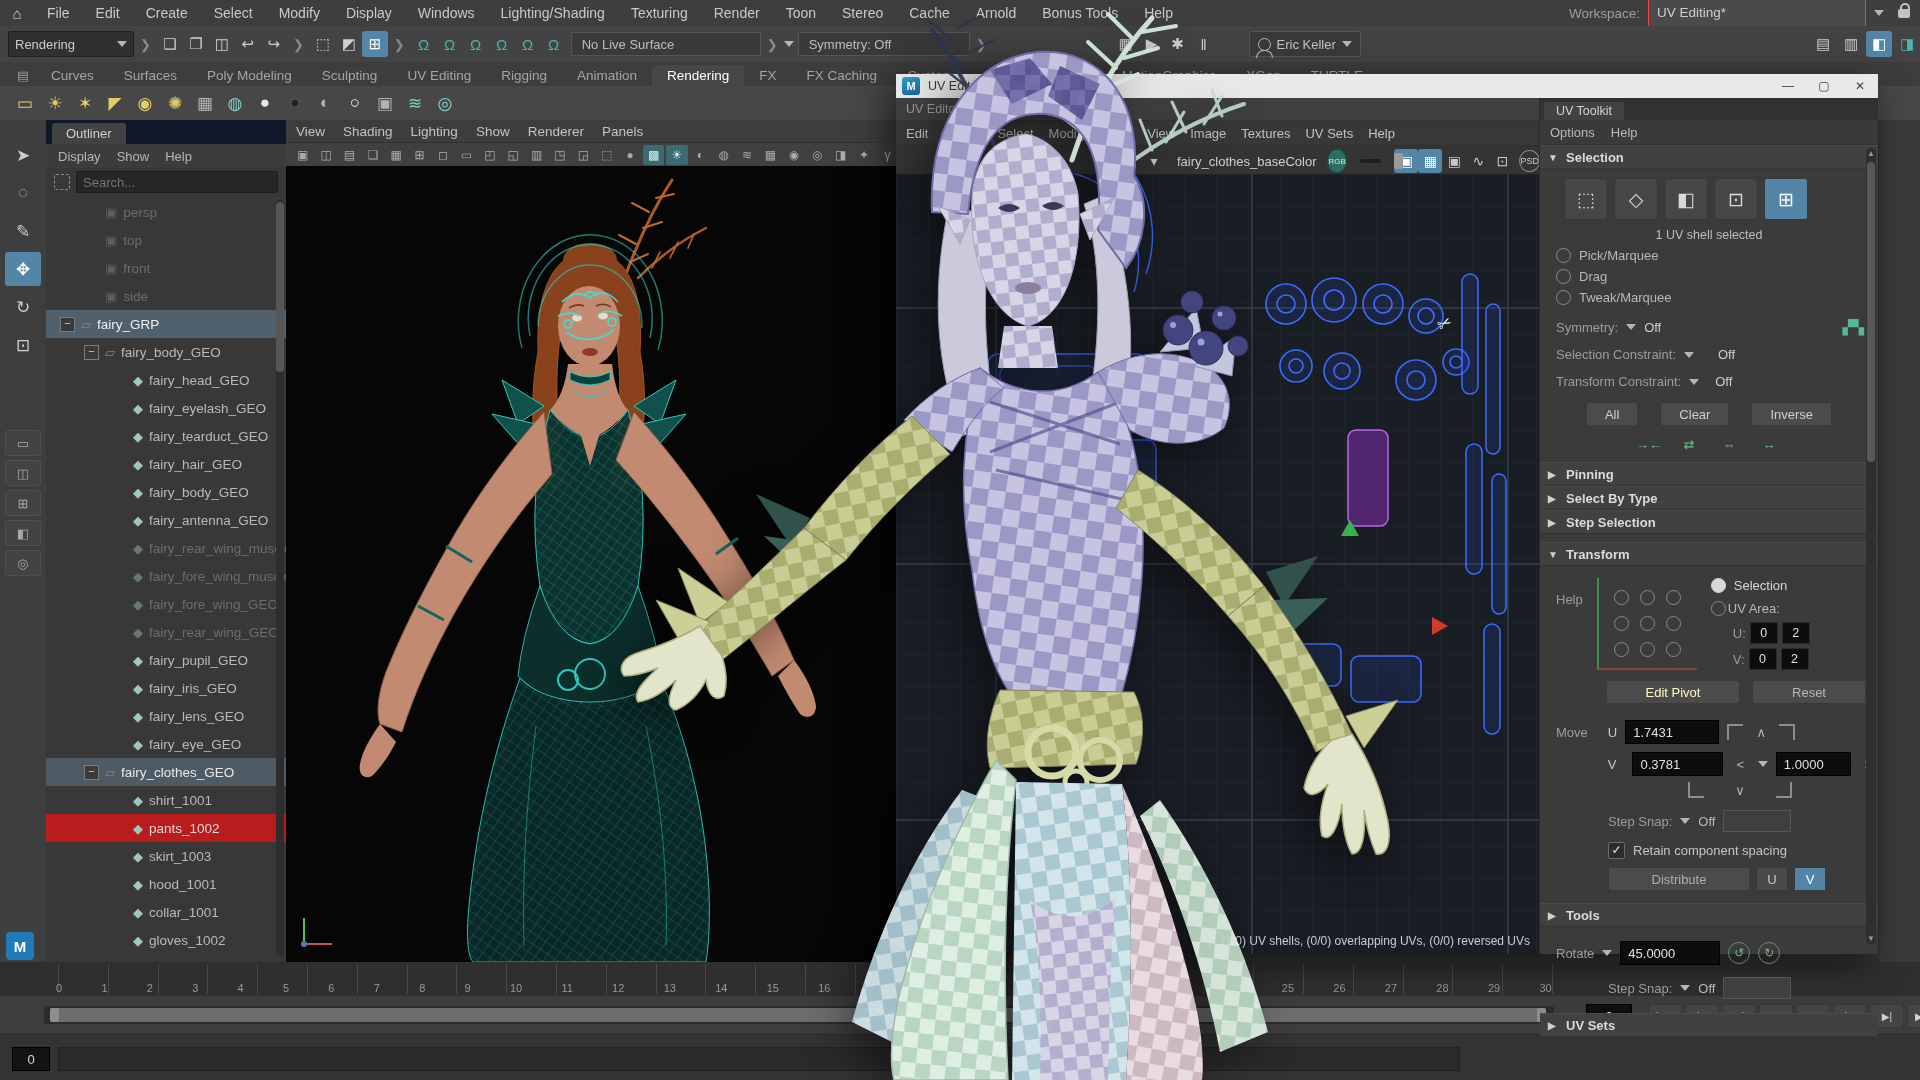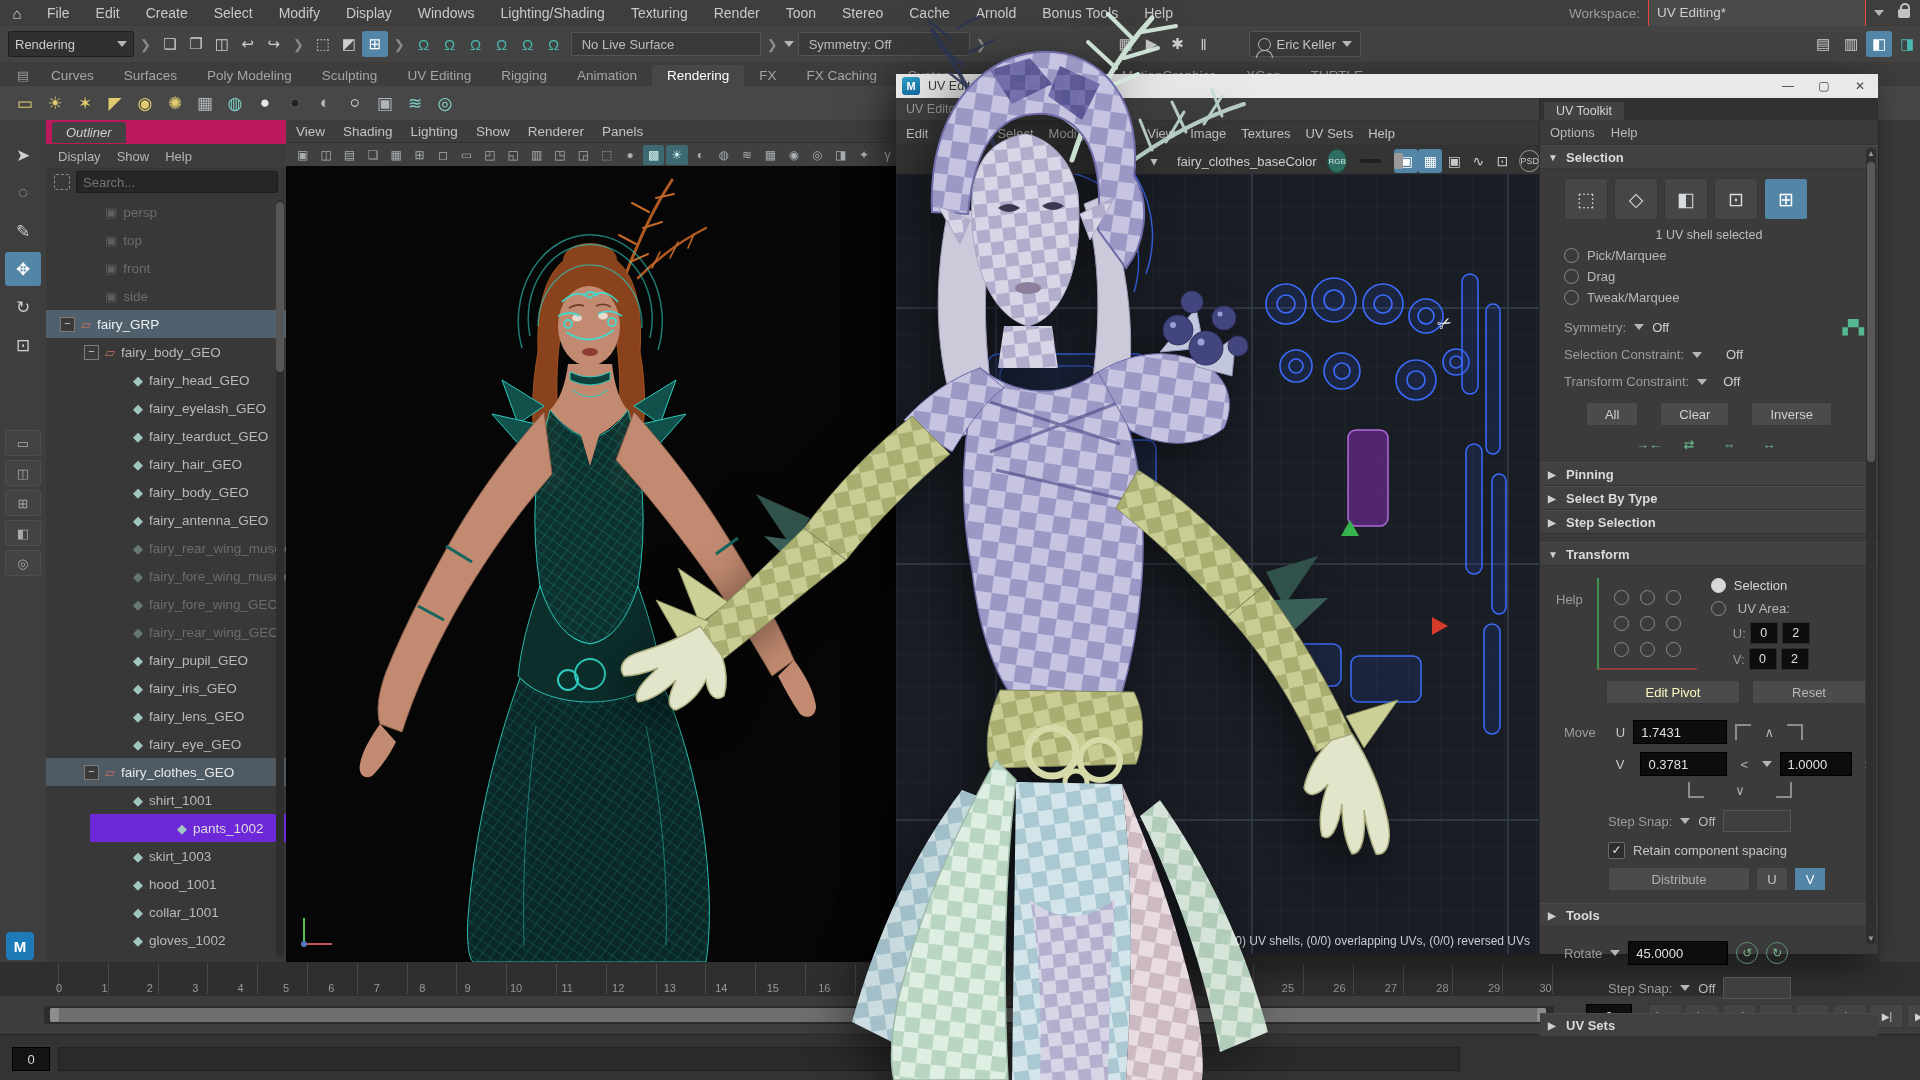--- a/index.html
+++ b/index.html
@@ -52,35 +52,35 @@
   .shico.cyn{color:#7fd2ca;} .shico.gry{color:#aeb4b8;}
   
   #toolbox{left:0;top:120px;width:46px;height:842px;background:#3e3e3e;border-right:1px solid #2e2e2e;
            display:flex;flex-direction:column;align-items:center;padding-top:18px;gap:4px;}
   .tool{width:36px;height:34px;font-size:17px;color:#cfcfcf;}
   .tool.active{background:#5285a6;color:#fff;}
   #toolbox .gap{height:60px;}
   .laybtn{width:34px;height:24px;font-size:13px;color:#a9a9a9;border:1px solid #4e4e4e;background:#434343;}
   
   #outliner{left:46px;top:120px;width:240px;height:842px;background:#383838;border-right:1px solid #2b2b2b;}
-  #outTabRow{height:24px;background:#be185d;display:flex;align-items:center;font-style:italic;}
+  #outTabRow{height:24px;background:#0f172a;display:flex;align-items:flex-end;}
   #outTab{background:#424242;padding:3px 14px;font-size:13px;color:#d0d0d0;border-radius:3px 3px 0 0;margin-left:6px;}
   #outMenus{height:24px;display:flex;align-items:center;gap:16px;padding-left:12px;font-size:13px;color:#b5b5b5;background:#3c3c3c;}
   #outSearch{height:28px;display:flex;align-items:center;gap:6px;padding:0 8px;}
   #outSearch .sic{width:14px;height:14px;border:1.5px dashed #8a8a8a;border-radius:2px;}
   #outSearch input{flex:1;height:20px;background:#262626;border:1px solid #1d1d1d;border-radius:2px;color:#9a9a9a;
                    font-size:13px;padding:0 6px;font-family:"Liberation Sans",sans-serif;}
   #tree{position:absolute;top:78px;left:0;right:0;bottom:0;overflow:hidden;font-size:13.5px;}
   .trow{height:28px;display:flex;align-items:center;gap:6px;color:#b9b9b9;white-space:nowrap;}
   .trow.d0{padding-left:14px;} .trow.d1{padding-left:38px;} .trow.d2{padding-left:66px;}
   .trow.dim{color:#6c6c6c;}
   .trow.dim .ticon{opacity:.45;}
   .trow.selrow{background:#50616d;color:#eee;}
   .trow.selrow2{background:#4e5a64;color:#e8e8e8;}
-  .trow.hl{background:#6d28d9;color:#dcdcdc;margin-left:44px;}
+  .trow.hl{background:#b91c1c;color:#dcdcdc;}
   .exp{width:13px;height:13px;border:1px solid #7d7d7d;font-size:11px;line-height:11px;text-align:center;
        color:#cfcfcf;flex:0 0 auto;background:#3a3a3a;}
   .exp:empty{visibility:hidden;}
   .ticon{flex:0 0 auto;font-size:13px;line-height:1;}
   .trow.cam .ticon::before{content:"▣";color:#8f8f8f;}
   .trow.grp .ticon::before{content:"▱";color:#c4705a;}
   .trow.msh .ticon::before{content:"◆";color:#9fc6c0;}
   #outScroll{position:absolute;right:2px;top:80px;bottom:6px;width:8px;background:#2d2d2d;border-radius:4px;}
   #outThumb{position:absolute;left:0;top:2px;width:8px;height:170px;background:#565656;border-radius:4px;}
   
@@ -116,21 +116,21 @@
   #uvView{position:absolute;left:0;top:76px;width:644px;height:780px;background:#191d24;overflow:hidden;}
   #uvStatus{position:absolute;right:10px;bottom:6px;font-size:12px;color:#c9ccd2;z-index:3;}
   
   #toolkit{position:absolute;right:0;top:24px;width:338px;height:856px;background:#3b3b3b;border-left:1px solid #2b2b2b;font-size:13px;}
   #tkTabRow{height:22px;background:#313131;display:flex;align-items:flex-end;}
   #tkTab{background:#424242;padding:2px 12px;font-size:12.5px;color:#d2d2d2;border-radius:3px 3px 0 0;margin-left:4px;}
   #tkMenus{height:24px;display:flex;align-items:center;gap:16px;padding-left:10px;color:#b9b9b9;background:#3a3a3a;border-bottom:1px solid #333;}
   .secHdr{height:22px;display:flex;align-items:center;gap:8px;padding-left:8px;background:#414141;
           color:#dadada;font-weight:bold;font-size:13px;border-top:1px solid #4a4a4a;border-bottom:1px solid #353535;}
   .secHdr .tri{font-size:10px;color:#cfcfcf;width:10px;}
-  .tkrow{display:flex;align-items:center;gap:8px;padding-left:24px;margin-top:9px;color:#9c9c9c;}
+  .tkrow{display:flex;align-items:center;gap:8px;padding-left:16px;margin-top:9px;color:#9c9c9c;}
   .selTile{width:42px;height:40px;font-size:19px;color:#d6dadd;background:#464646;border:1px solid #383838;}
   .selTile.active{background:#5285a6;color:#fff;}
   .radio{width:13px;height:13px;border-radius:50%;border:1.5px solid #8b8b8b;position:relative;flex:0 0 auto;}
   .radio.on{background:#d8d8d8;border-color:#d8d8d8;}
   .tkbtn{height:22px;background:#4b4b4b;border:1px solid #3a3a3a;border-radius:2px;color:#cfcfcf;
          display:flex;align-items:center;justify-content:center;padding:0 18px;font-size:13px;}
   .growIco{width:30px;height:20px;color:#6fbf8f;font-size:13px;}
   .blackField{height:22px;background:#0d0d0d;border:1px solid #000;color:#e0e0e0;display:flex;align-items:center;
               padding:0 7px;font-size:13px;}
   .miniCell{width:26px;height:20px;background:#0d0d0d;color:#e0e0e0;display:flex;align-items:center;justify-content:center;
@@ -1036,21 +1036,21 @@
           <span class="radio"></span>
         <span class="radio"></span>
           <span class="radio"></span>
           <span class="radio"></span>
       </div>
       <div>
         <div class="flex" style="gap:8px;">
           <span class="radio on"></span>
             <span style="color:#d6d6d6;">Selection</span>
         </div>
-        <div class="flex" style="gap:12px;margin-top:8px;">
+        <div class="flex" style="gap:2px;margin-top:8px;">
           <span class="radio"></span>
             <span style="color:#b8b8b8;">UV Area:</span>
         </div>
         <div class="flex" style="gap:4px;margin-top:6px;margin-left:22px;">
           <span style="color:#9c9c9c;">U:</span>
           <span class="miniCell">0</span>
           <span class="miniCell">2</span>
         </div>
         <div class="flex" style="gap:4px;margin-top:4px;margin-left:22px;">
           <span style="color:#9c9c9c;">V:</span>

